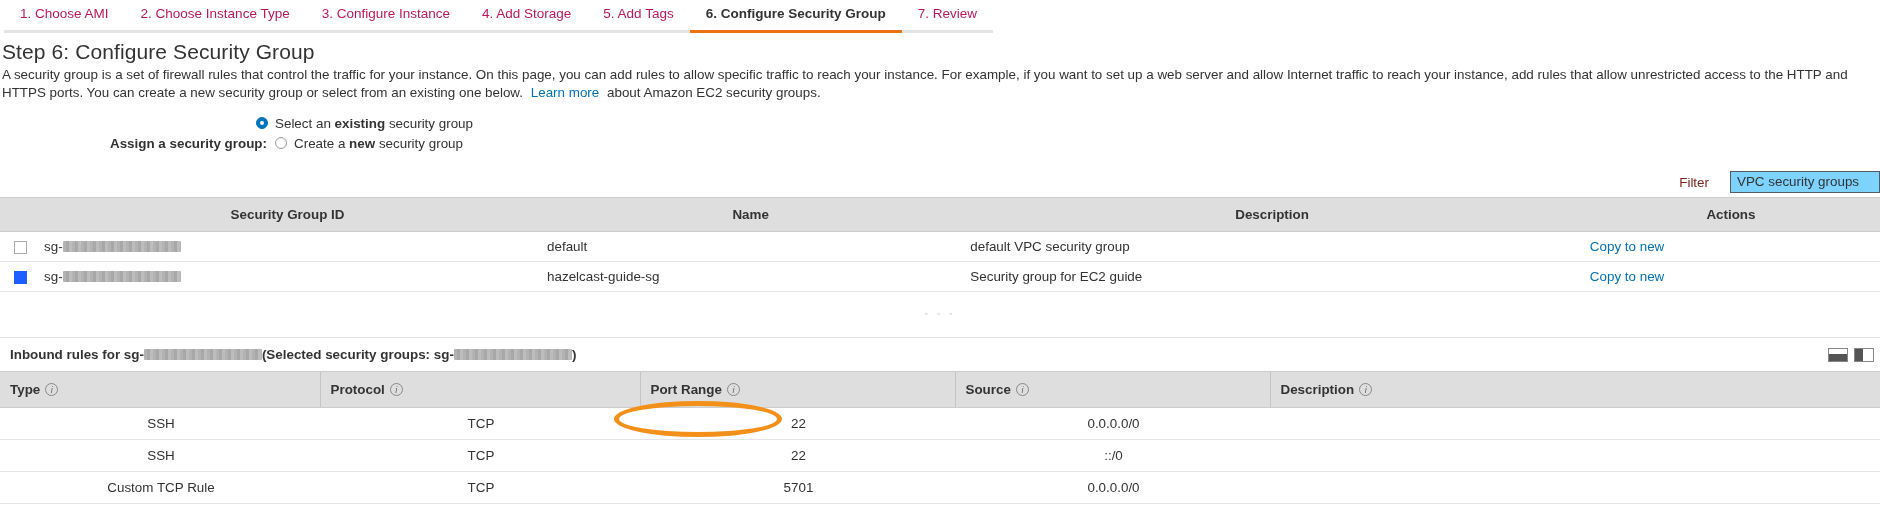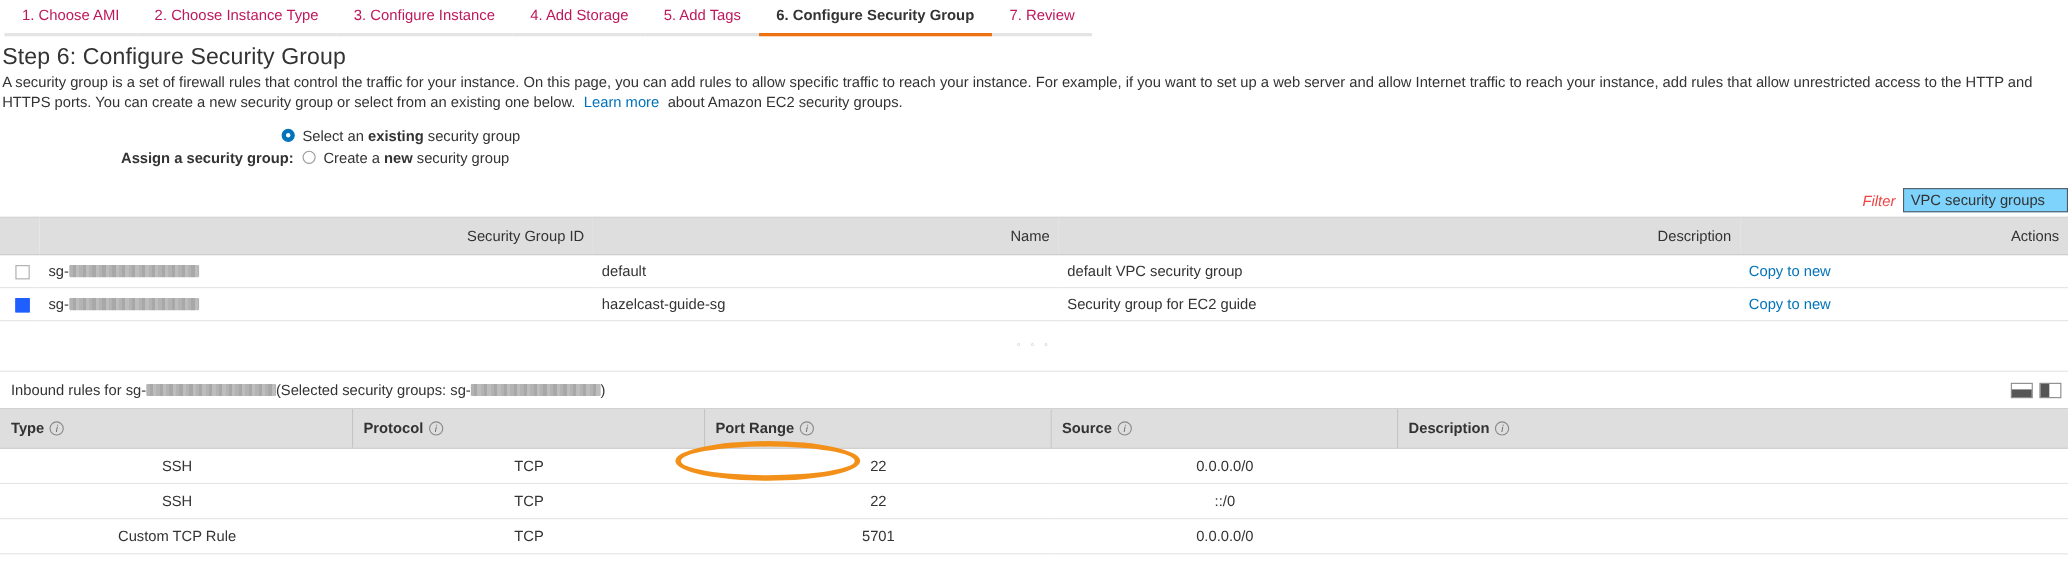--- a/index.html
+++ b/index.html
@@ -100,21 +100,21 @@
 
   
   .filter-row {
     display: flex;
     justify-content: flex-end;
     align-items: center;
     margin-top: 18px;
     padding-right: 0px;
     font-size: 13.4px;
   }
-  .filter-label { margin-right: 7px; color: #ef4444; font-style: italic; }
+  .filter-label { margin-right: 21px; color: #7f1d1d; }
   .filter-select {
     border: 1px solid #545b64;
     background: #7dd3fc;
     height: 22px;
     line-height: 20px;
     padding: 0 6px;
     font-size: 13.4px;
     color: #333;
     width: 150px;
     overflow: hidden;
@@ -122,22 +122,22 @@
   }
 
   
   table.grid {
     width: 1880px;
     border-collapse: collapse;
     font-size: 13.4px;
   }
   table.grid th {
     background: #dedede;
-    text-align: right;
-    font-weight: normal;
+    text-align: center;
+    font-weight: bold;
     color: #333;
     padding: 9px 8px;
     border-top: 1px solid #cccccc;
     border-bottom: 1px solid #cccccc;
     white-space: nowrap;
   }
   table.grid td {
     padding: 7px 8px;
     border-bottom: 1px solid #e4e4e4;
     color: #333;
@@ -184,21 +184,21 @@
     font-size: 10px;
   }
 
   
   .inbound-head {
     display: flex;
     align-items: center;
     justify-content: space-between;
     padding: 9px 6px 9px 10px;
     font-size: 13.4px;
-    font-weight: normal;
+    font-weight: bold;
     color: #333;
   }
   .inbound-title { display: flex; align-items: center; gap: 0px; }
   .view-icons { display: flex; gap: 6px; align-items: center; }
   .view-icon {
     width: 20px; height: 14px;
     border: 1px solid #888;
     background: #fff;
     position: relative;
     cursor: pointer;

